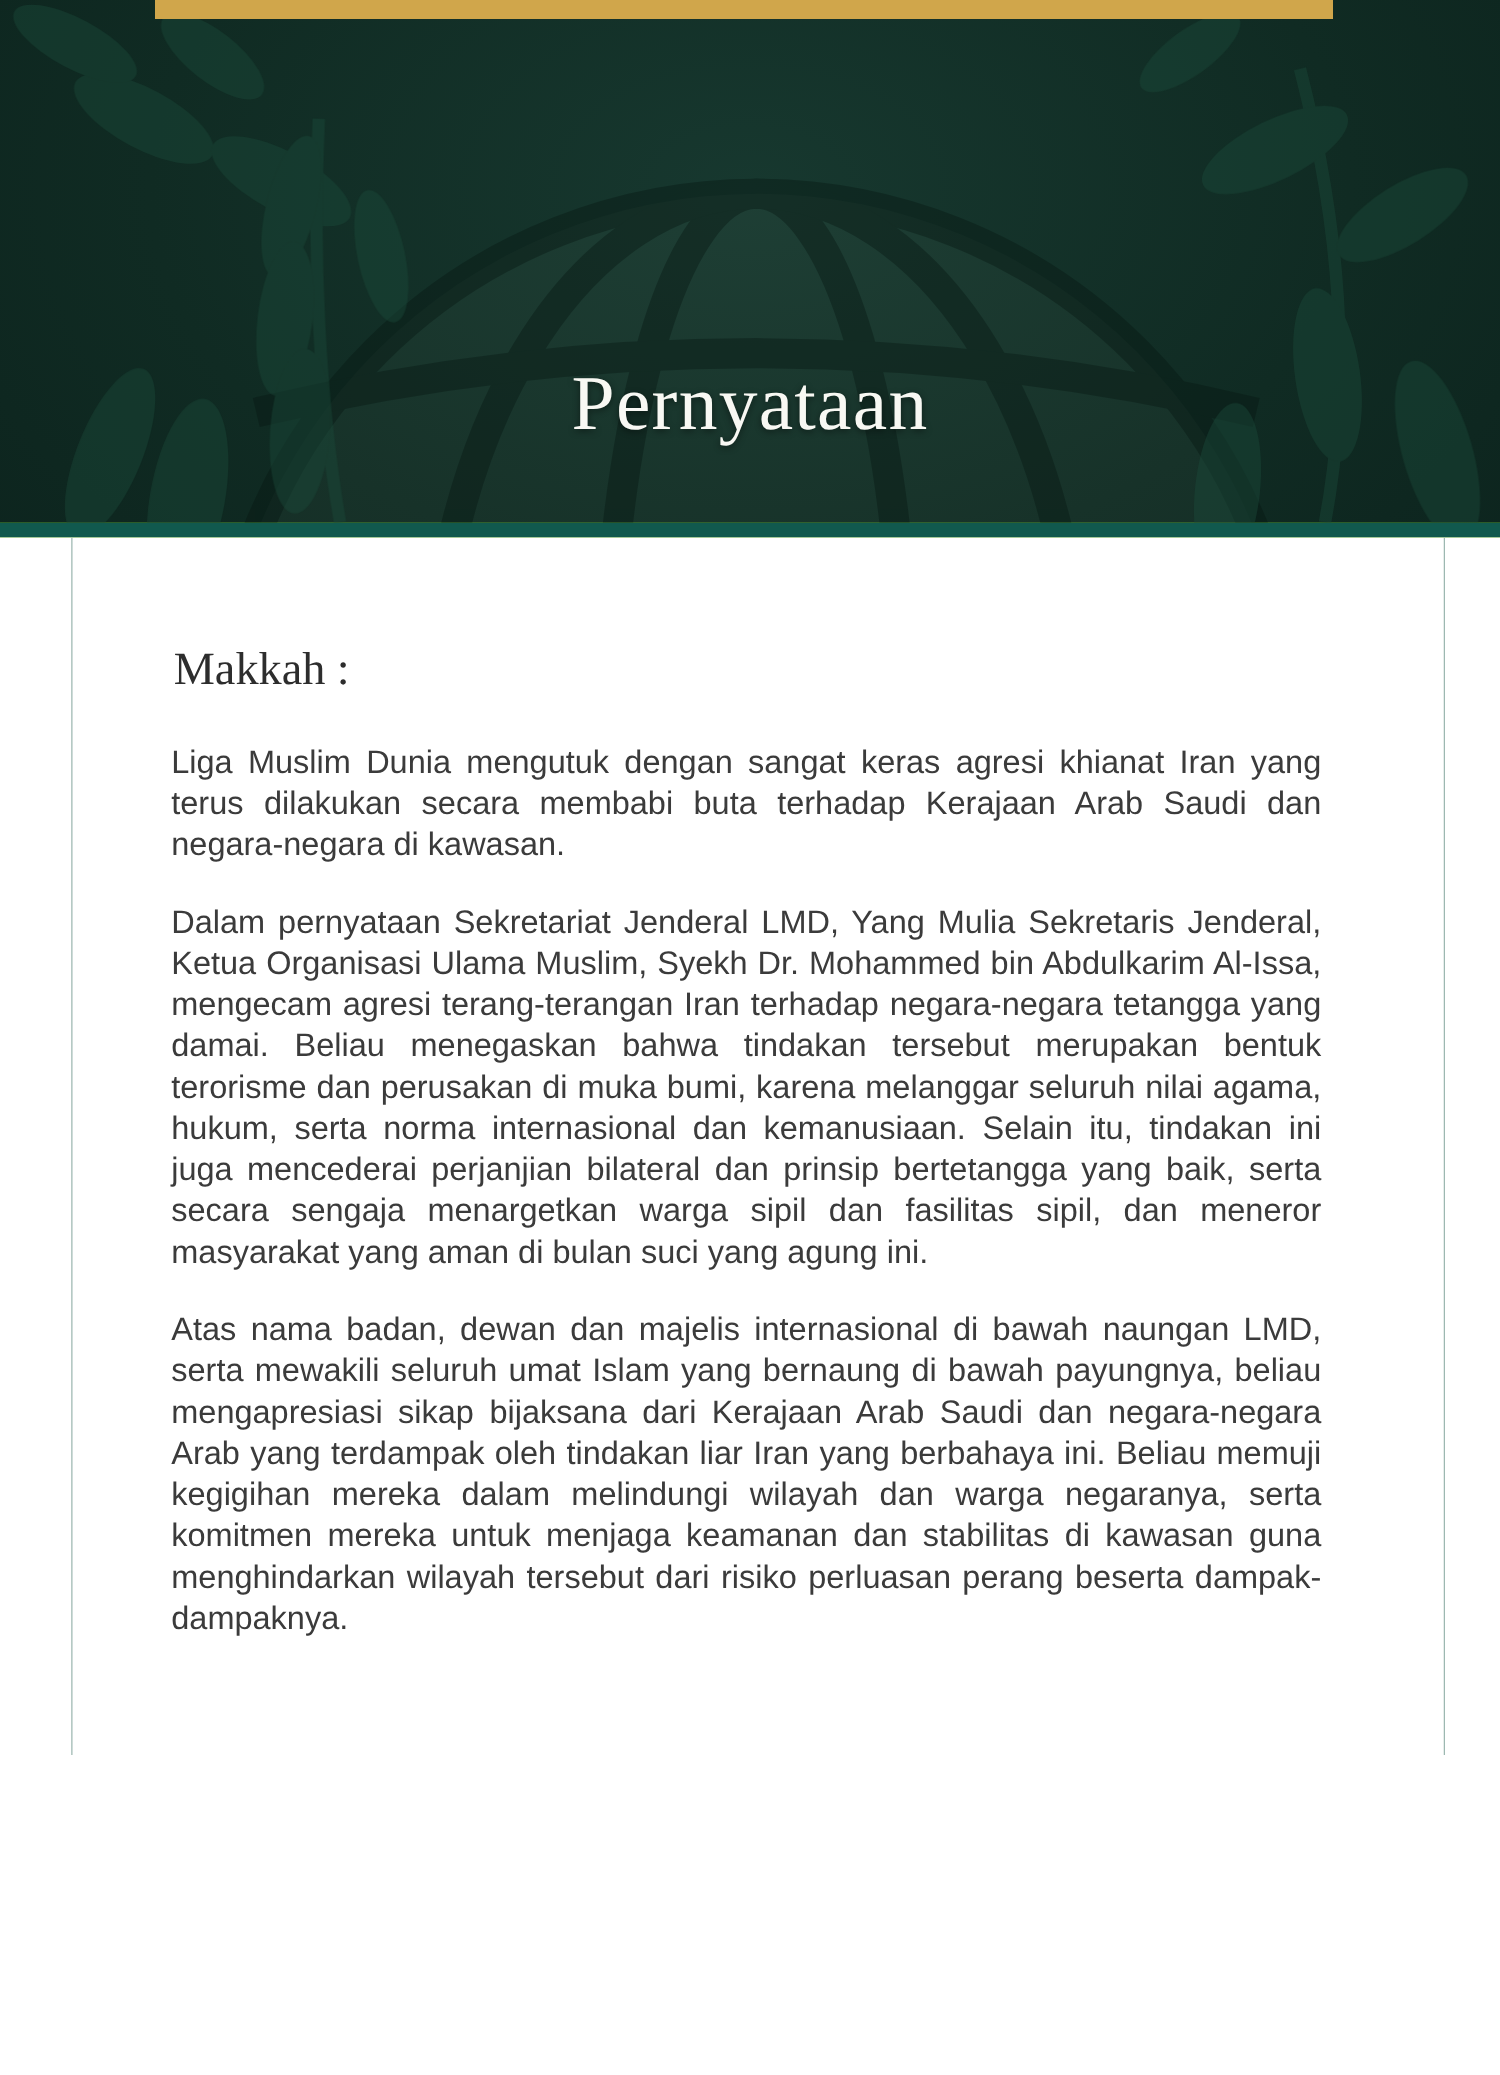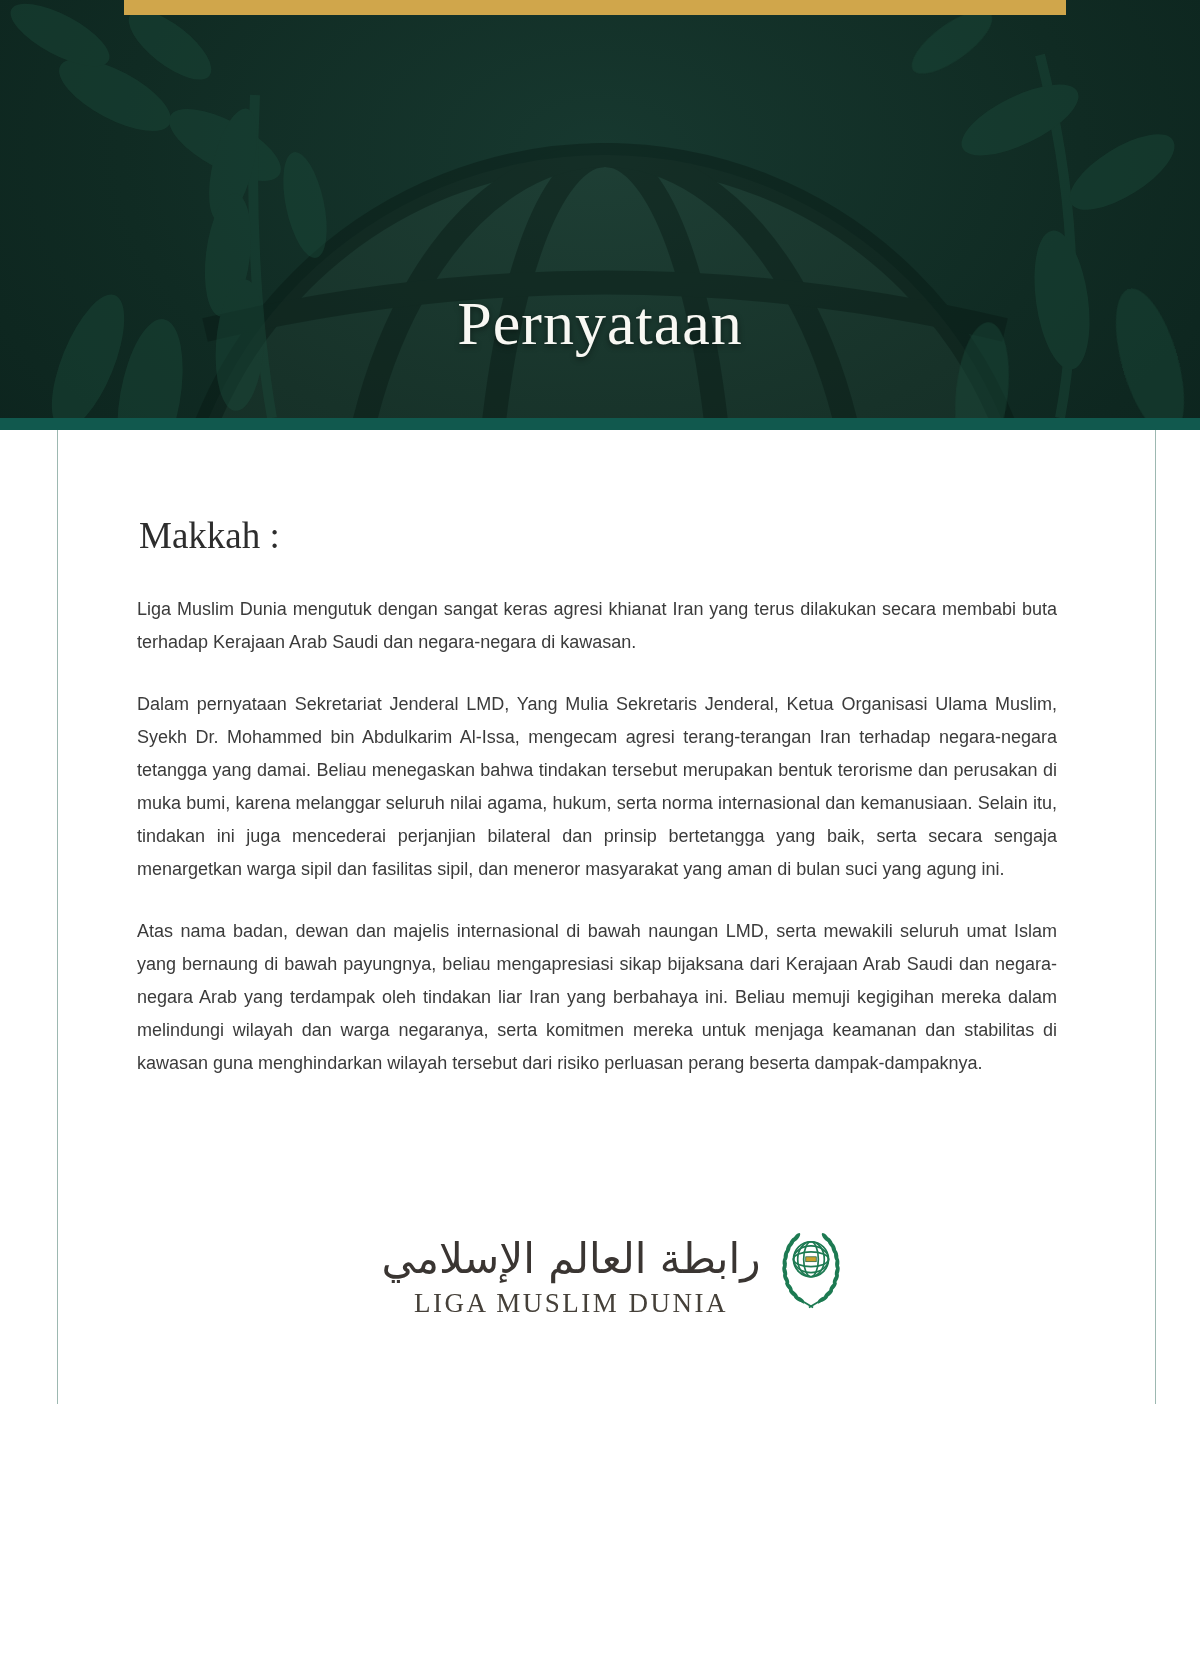--- a/index.html
+++ b/index.html
@@ -20,21 +20,21 @@
 
   
   .content{position:relative;height:1230px;background:#ffffff;}
   .vline{position:absolute;top:0;bottom:0;width:1px;background:#9db8b1;}
   .vline-left{left:57px;}
   .vline-right{left:1155px;}
 
   .text-col{margin-left:137px;width:920px;padding-top:84px;}
   .makkah{margin:0 0 36px 2px;font-family:"Liberation Serif","DejaVu Serif",serif;
           font-weight:400;font-size:37px;color:#2d2d2d;}
-  .para{margin:0 0 29px 0;font-size:18px;line-height:33px;color:#3b3b3b;
+  .para{margin:0 0 29px 0;font-size:26px;line-height:33px;color:#3b3b3b;
         text-align:justify;text-justify:inter-word;}
 
   
   .logo{display:flex;justify-content:center;align-items:flex-start;gap:16px;margin-top:155px;padding-left:28px;}
   .logo-text{text-align:center;}
   .logo-arabic{direction:rtl;font-family:"DejaVu Sans",sans-serif;font-size:42px;line-height:1.15;
                color:#3a3532;}
   .logo-latin{margin-top:5px;font-family:"Liberation Serif","DejaVu Serif",serif;font-weight:400;
               font-size:27px;letter-spacing:2.5px;color:#454039;}
   .emblem{display:block;margin-top:-4px;}

